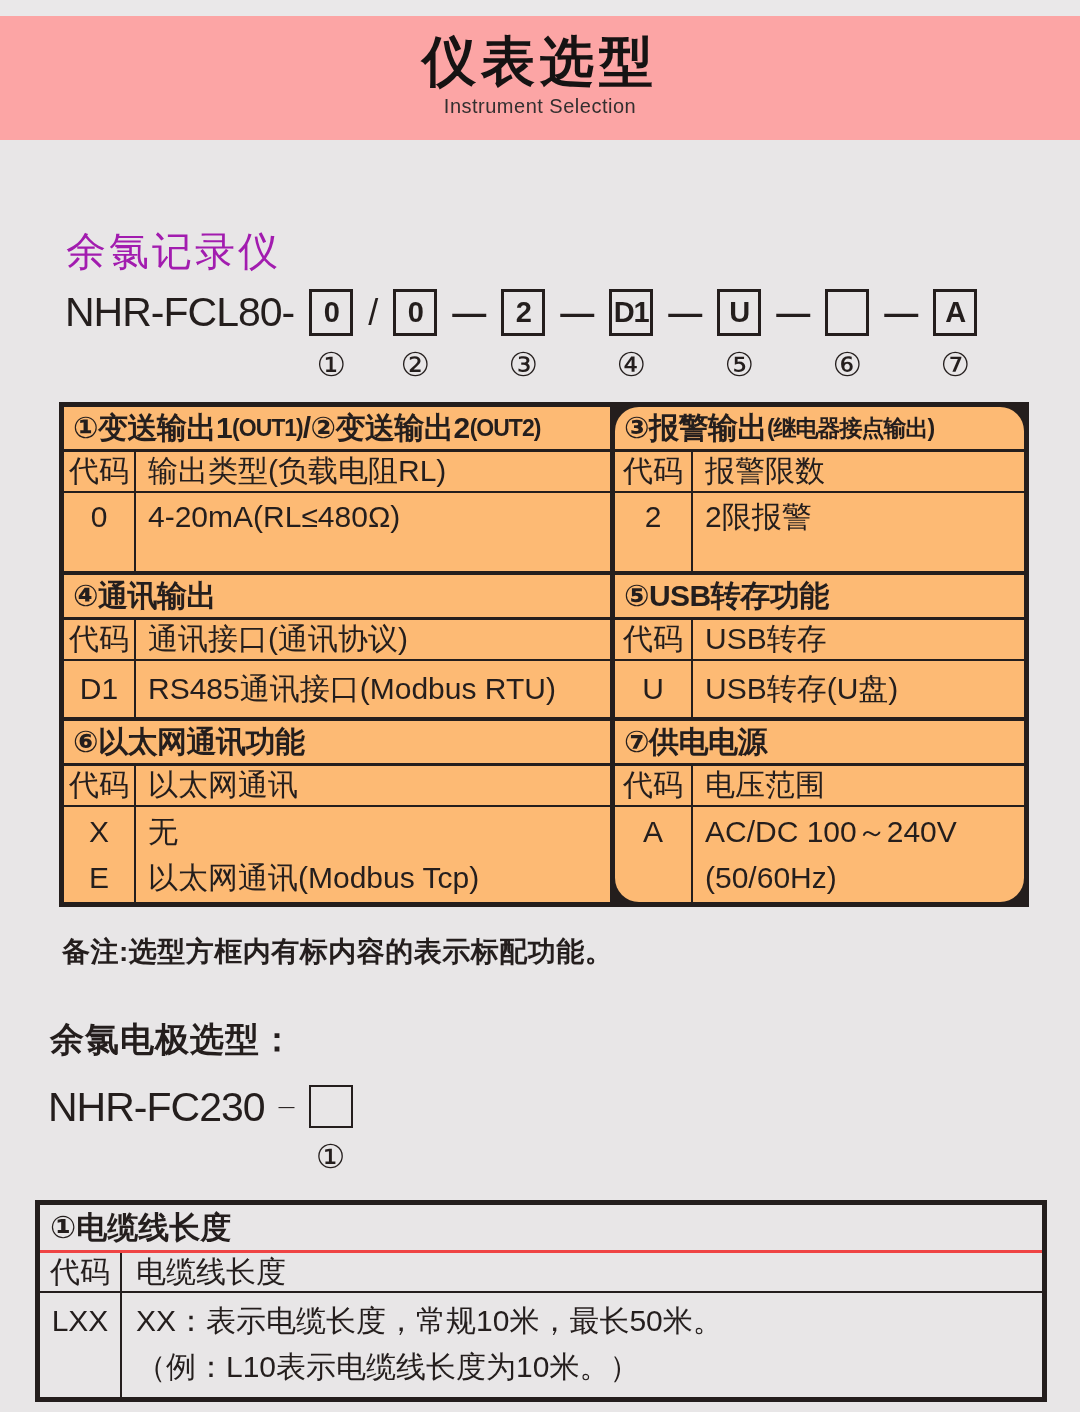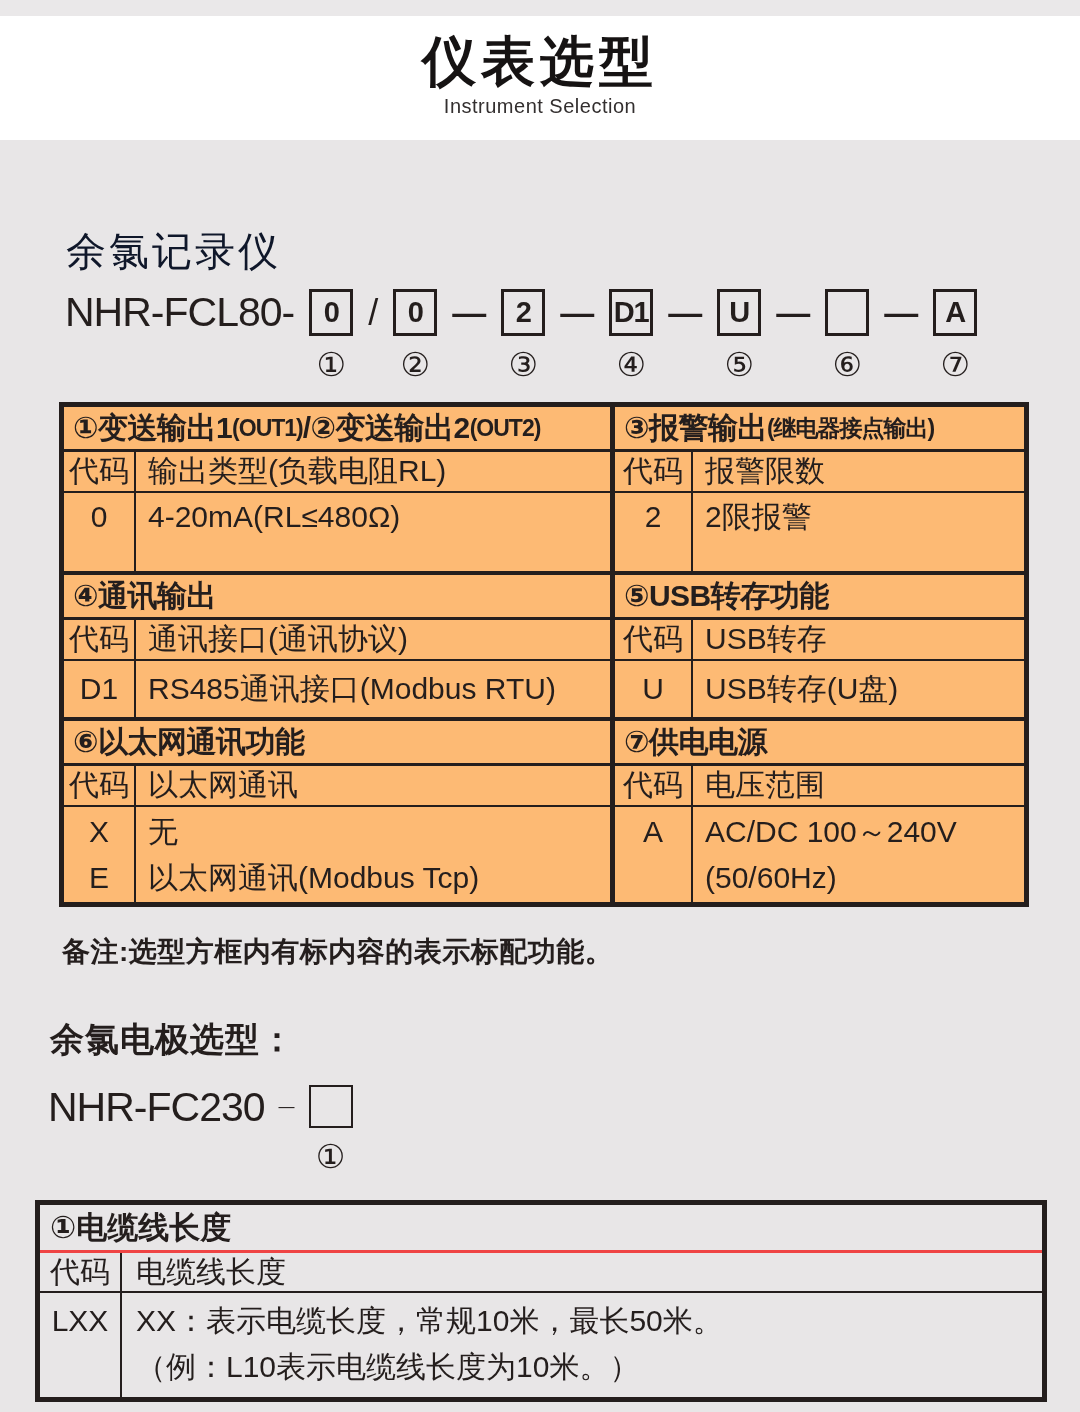--- a/index.html
+++ b/index.html
@@ -7,41 +7,41 @@
   body {
     font-family: "Liberation Sans", "DejaVu Sans", sans-serif;
     background:#e8e6e7;
     color:#241e1d;
     width:1080px; height:1412px; overflow:hidden;
   }
   .page { width:1080px; height:1412px; position:relative; background:#e8e6e7; }
 
   
   .top-strip { height:16px; background:#eae8e9; }
-  .band { height:124px; background:#ffffff; text-align:center; padding-top:14px; }
+  .band { height:124px; background:#fca5a5; text-align:center; padding-top:14px; }
   .band-title { font-size:54px; font-weight:bold; letter-spacing:5px; color:#161313; line-height:62px; }
   .band-subtitle { font-size:20px; color:#332f2f; margin-top:3px; letter-spacing:0.5px; }
 
   
-  .recorder-heading { margin:84px 0 0 66px; font-size:40px; letter-spacing:3px; color:#0f172a; }
+  .recorder-heading { margin:84px 0 0 66px; font-size:40px; letter-spacing:3px; color:#a21caf; }
   .model-row { display:flex; align-items:flex-start; margin:10px 0 0 65px; gap:15px; }
   .model-prefix { font-size:41px; font-weight:normal; line-height:47px; letter-spacing:-1px; white-space:nowrap; }
   .model-row .sep { line-height:47px; font-size:34px; font-weight:bold; }
   .model-row .sep.slash { font-weight:normal; font-size:36px; }
   .model-slot { display:flex; flex-direction:column; align-items:center; }
   .model-box { width:44px; height:47px; border:3px solid #241e1d; display:flex; align-items:center;
                justify-content:center; font-size:29px; font-weight:bold; letter-spacing:-1px; }
   .model-mark { font-size:33px; margin-top:9px; }
 
   
   .main-table { margin:18px 0 0 59px; width:970px; border:5px solid #241e1d; background:#241e1d;
                 display:flex; column-gap:5px; }
   .half { background:#fdba74; display:flex; flex-direction:column; }
   .half.left { width:546px; }
-  .half.right { flex:1; }
+  .half.right { flex:1;border-radius:24px; }
   .sec { display:flex; flex-direction:column; }
   .sec + .sec { border-top:4px solid #241e1d; }
   .sec-title { height:45px; border-bottom:3px solid #241e1d; display:flex; align-items:center;
                padding-left:9px; font-weight:bold; font-size:30px; white-space:nowrap; letter-spacing:-0.5px; }
   .sec-title .small { font-size:23px; letter-spacing:-1px; }
   .trow { display:flex; }
   .trow.sub { height:41px; border-bottom:2px solid #241e1d; }
   .code-col { width:72px; border-right:2px solid #241e1d; display:flex; align-items:center;
               justify-content:center; font-size:30px; flex-shrink:0; }
   .half.right .code-col { width:78px; }

